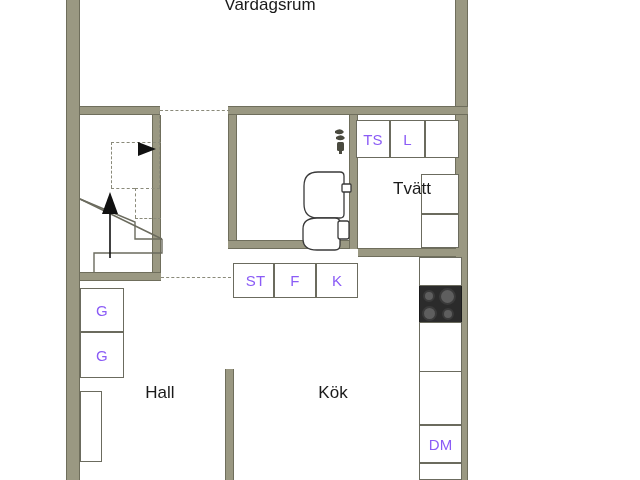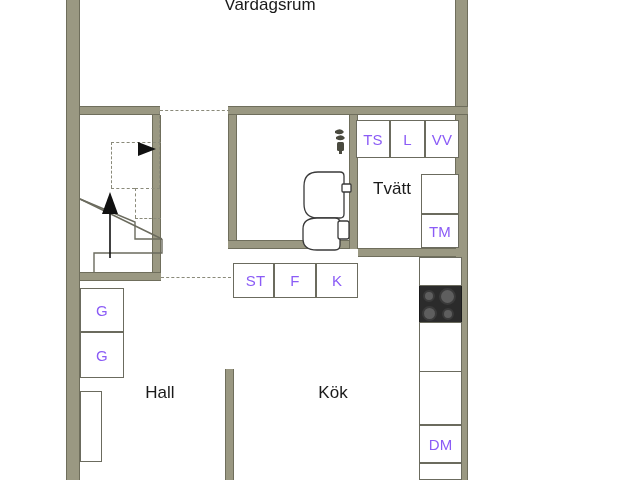--- a/index.html
+++ b/index.html
@@ -189,25 +189,23 @@
     <div class="burner" style="left:22px; top:22px; width:12px; height:12px;"></div>
   </div>
 
   <div class="fixbox" style="left:356px; top:120px; width:34px; height:38px;"></div>
   <div class="fixlabel" style="left:356px; top:120px; width:34px; height:38px;">TS</div>
 
   <div class="fixbox" style="left:390px; top:120px; width:35px; height:38px;"></div>
   <div class="fixlabel" style="left:390px; top:120px; width:35px; height:38px;">L</div>
 
   <div class="fixbox" style="left:425px; top:120px; width:34px; height:38px;"></div>
-  <div class="fixlabel" style="left:425px; top:120px; width:34px; height:38px;">VV</div>
 
   <div class="fixbox" style="left:421px; top:174px; width:38px; height:40px;"></div>
   <div class="fixbox" style="left:421px; top:214px; width:38px; height:34px;"></div>
-  <div class="fixlabel" style="left:421px; top:214px; width:38px; height:34px;">TM</div>
 
   <div class="fixbox" style="left:233px; top:263px; width:41px; height:35px;"></div>
   <div class="fixlabel" style="left:233px; top:263px; width:45px; height:35px;">ST</div>
 
   <div class="fixbox" style="left:274px; top:263px; width:42px; height:35px;"></div>
   <div class="fixlabel" style="left:274px; top:263px; width:42px; height:35px;">F</div>
 
   <div class="fixbox" style="left:316px; top:263px; width:42px; height:35px;"></div>
   <div class="fixlabel" style="left:316px; top:263px; width:42px; height:35px;">K</div>
 
@@ -223,19 +221,19 @@
   <div class="fixlabel" style="left:80px; top:288px; width:44px; height:44px;">G</div>
 
   <div class="fixbox" style="left:80px; top:332px; width:44px; height:46px;"></div>
   <div class="fixlabel" style="left:80px; top:332px; width:44px; height:46px;">G</div>
 
   <div class="fixbox" style="left:80px; top:391px; width:22px; height:71px;"></div>
 
   <div class="roomlabel" style="left:200px; top:-6px; width:140px; height:22px;">Vardagsrum</div>
 
 
-  <div class="roomlabel" style="left:362px; top:178px; width:60px; height:22px;text-align:right;">Tvätt</div>
+  <div class="roomlabel" style="left:382px; top:178px; width:60px; height:22px;text-align:right;">Tvätt</div>
 
   <div class="roomlabel" style="left:303px; top:382px; width:60px; height:22px;">Kök</div>
 
   <div class="roomlabel" style="left:130px; top:382px; width:60px; height:22px;">Hall</div>
 
 </div>
 
 </body></html>

